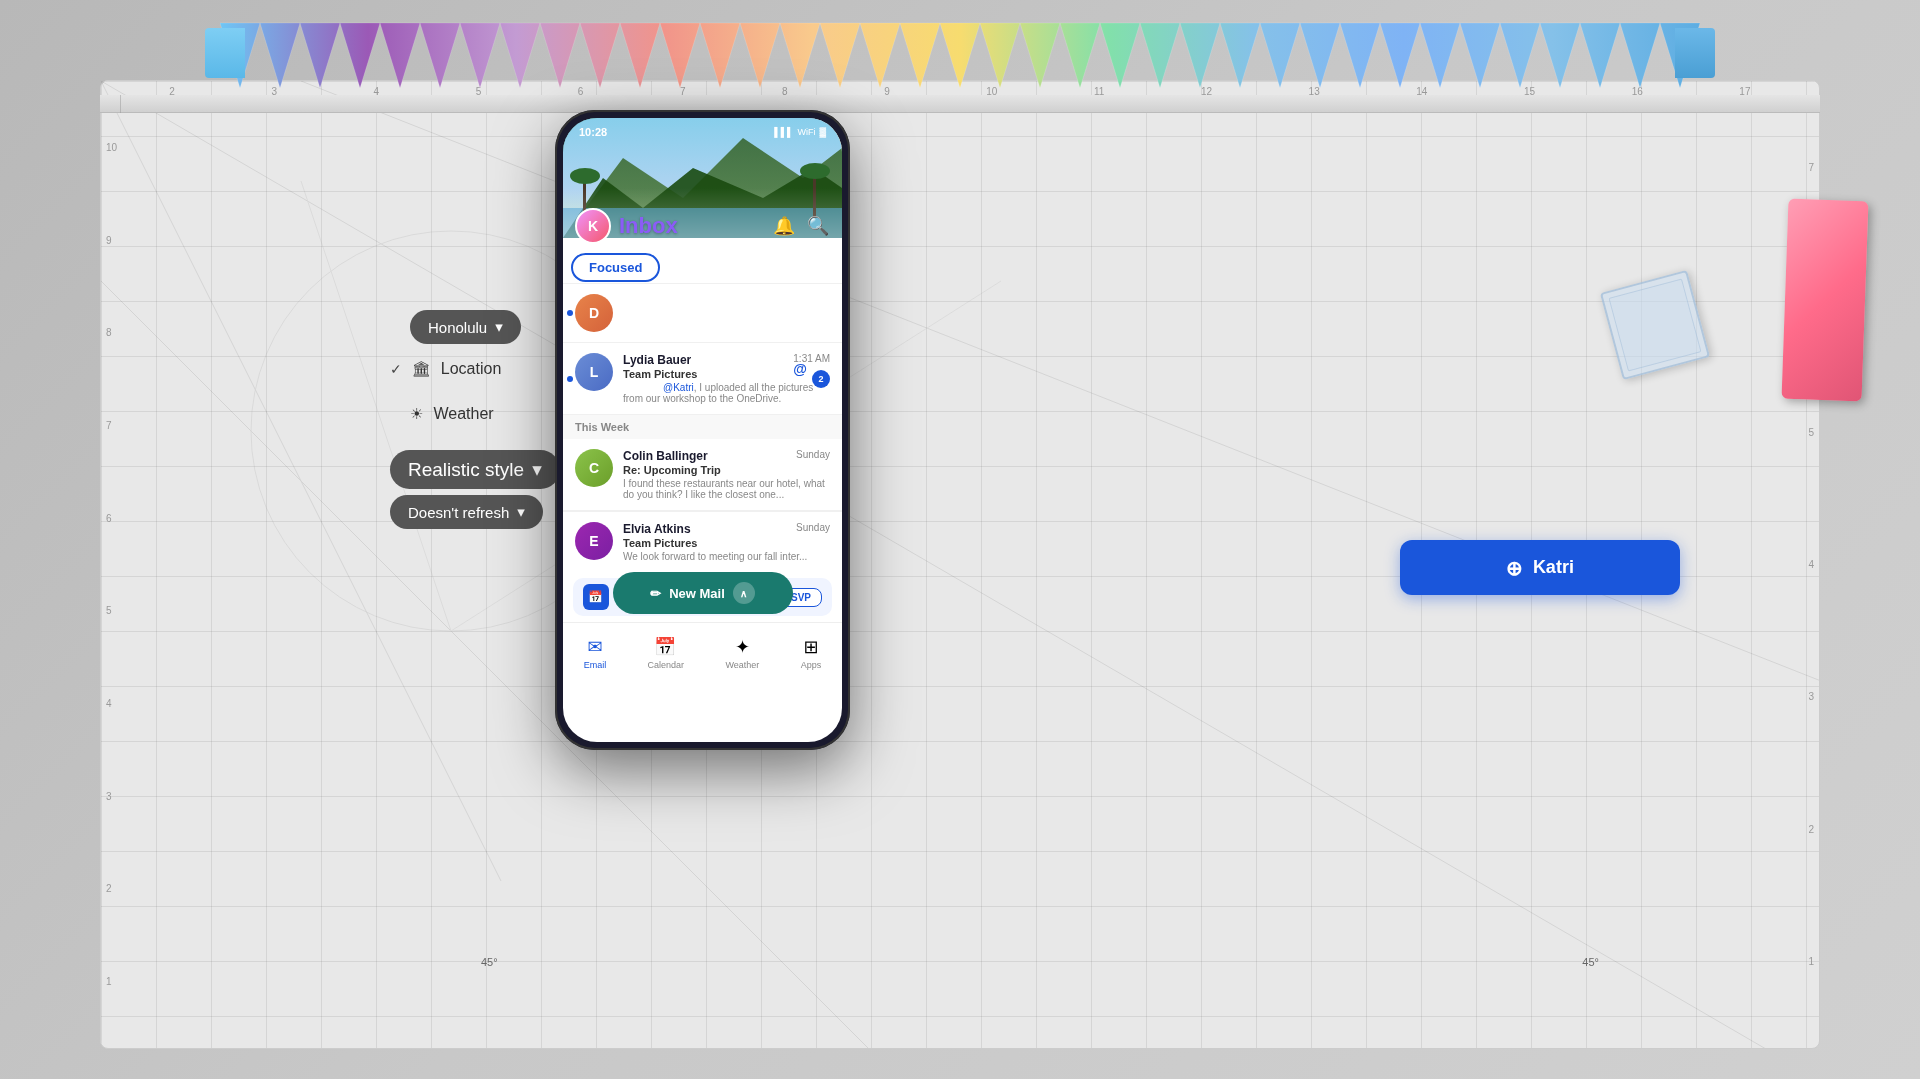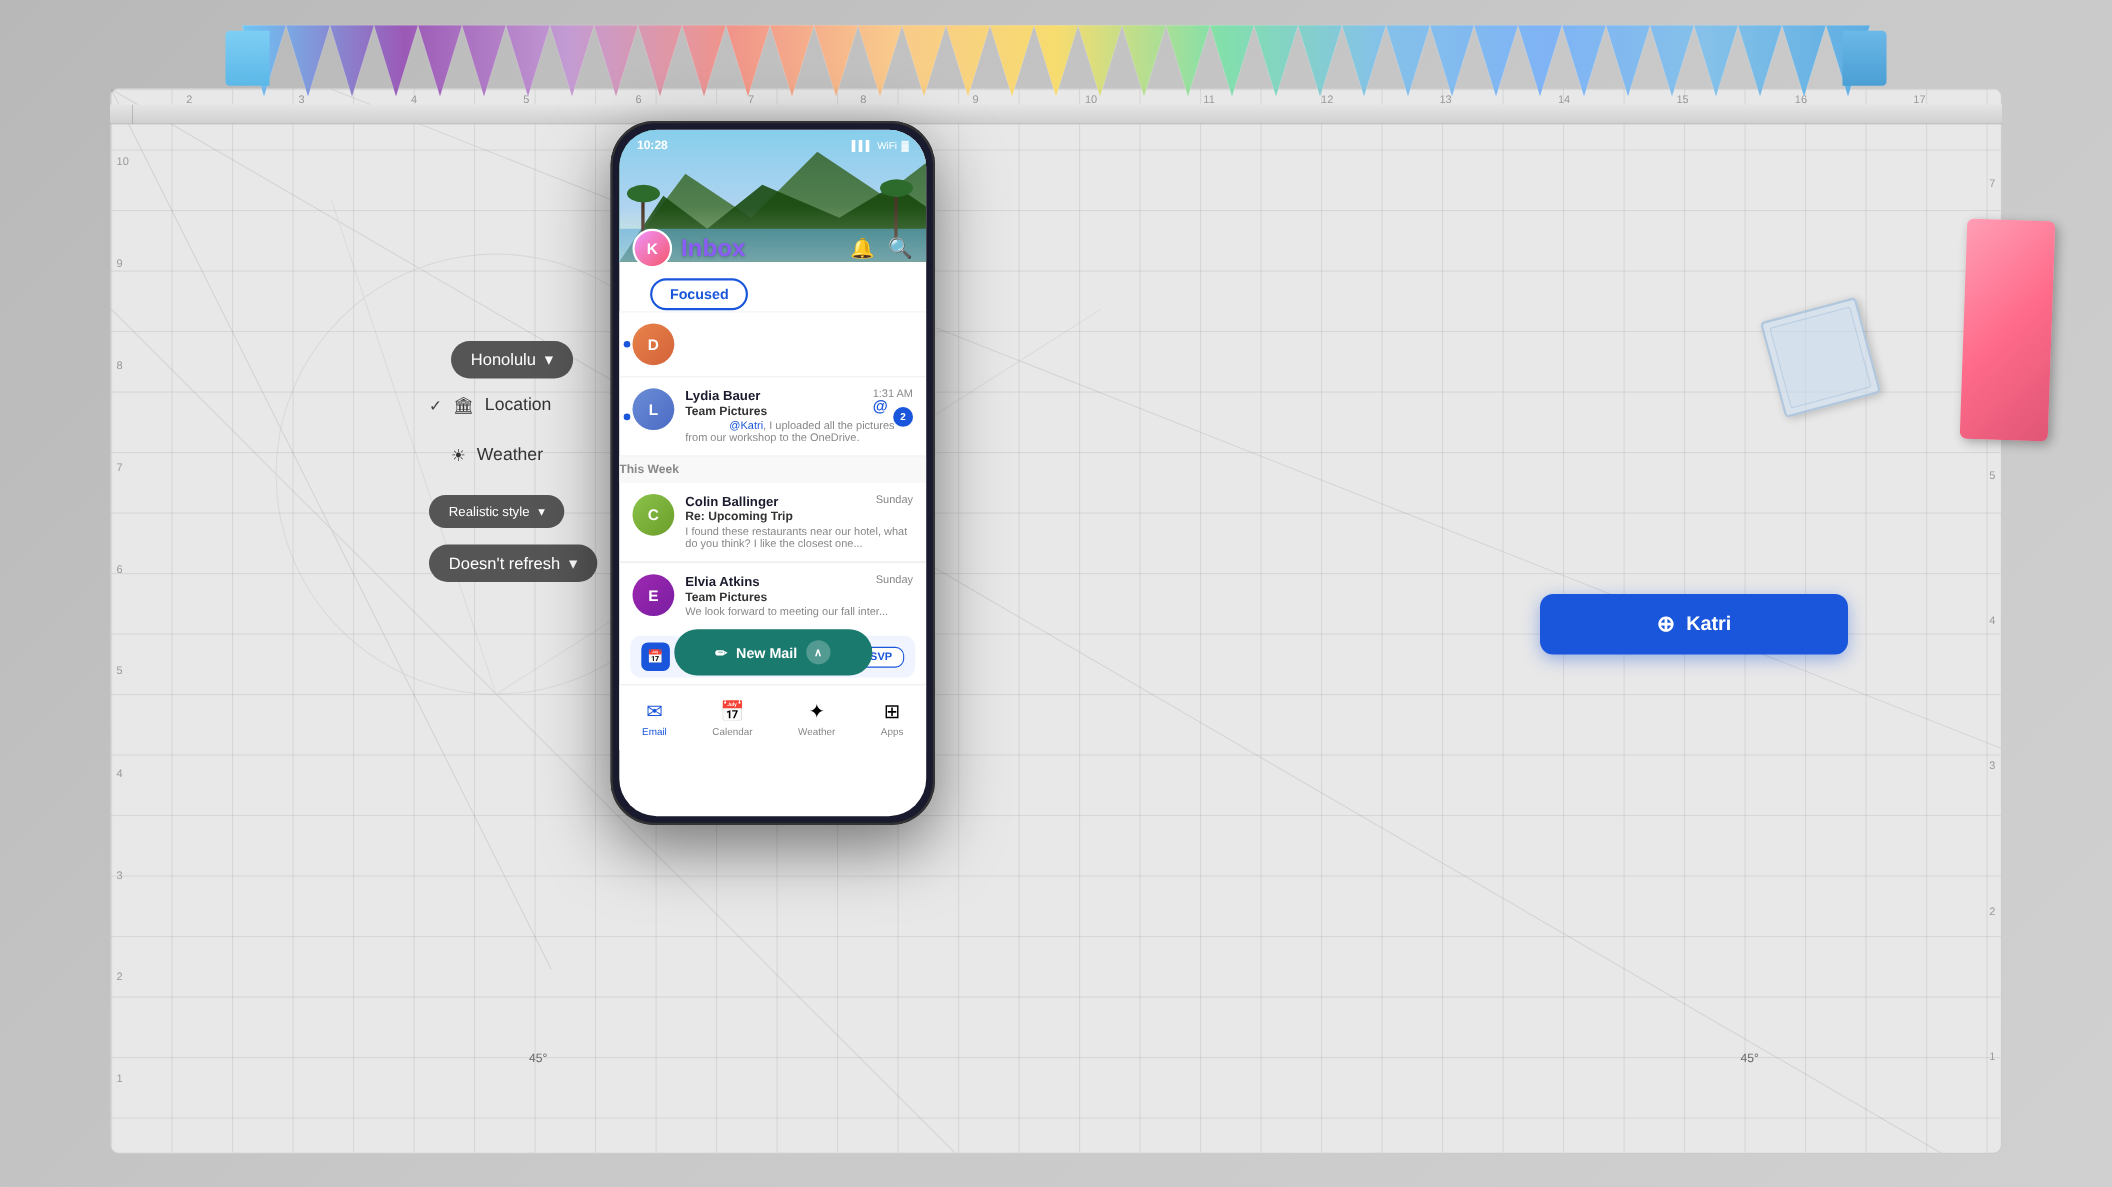--- a/index.html
+++ b/index.html
@@ -105,21 +105,21 @@
 
     
     .realistic-style-btn {
       position: absolute;
       top: 450px;
       left: 390px;
       background: #555;
       color: #fff;
       border-radius: 20px;
       padding: 8px 18px;
-      font-size: 12px;
+      font-size: 19px;
       display: flex;
       align-items: center;
       gap: 8px;
       cursor: pointer;
     }
 
     
     .doesnt-refresh-btn {
       position: absolute;
       top: 495px;
@@ -275,21 +275,21 @@
     }
 
     
     .filter-tabs {
       position: absolute;
       top: 135px;
       left: 0;
       right: 0;
       display: flex;
       align-items: center;
-      padding: 0 28px;
+      padding: 0 8px;
       gap: 8px;
     }
 
     .tab-focused {
       background: #fff;
       color: #1a56db;
       border-radius: 20px;
       padding: 5px 16px;
       font-size: 13px;
       font-weight: 600;
@@ -396,21 +396,21 @@
       left: 4px;
       top: 50%;
       transform: translateY(-50%);
       width: 6px;
       height: 6px;
       border-radius: 50%;
       background: #1a56db;
     }
 
     .week-divider {
-      padding: 6px 0;
+      padding: 6px 12px;
       font-size: 11px;
       color: #888;
       background: #f8f8f8;
       font-weight: 600;
     }
 
     
     .mention-badge {
       position: absolute;
       right: 12px;

